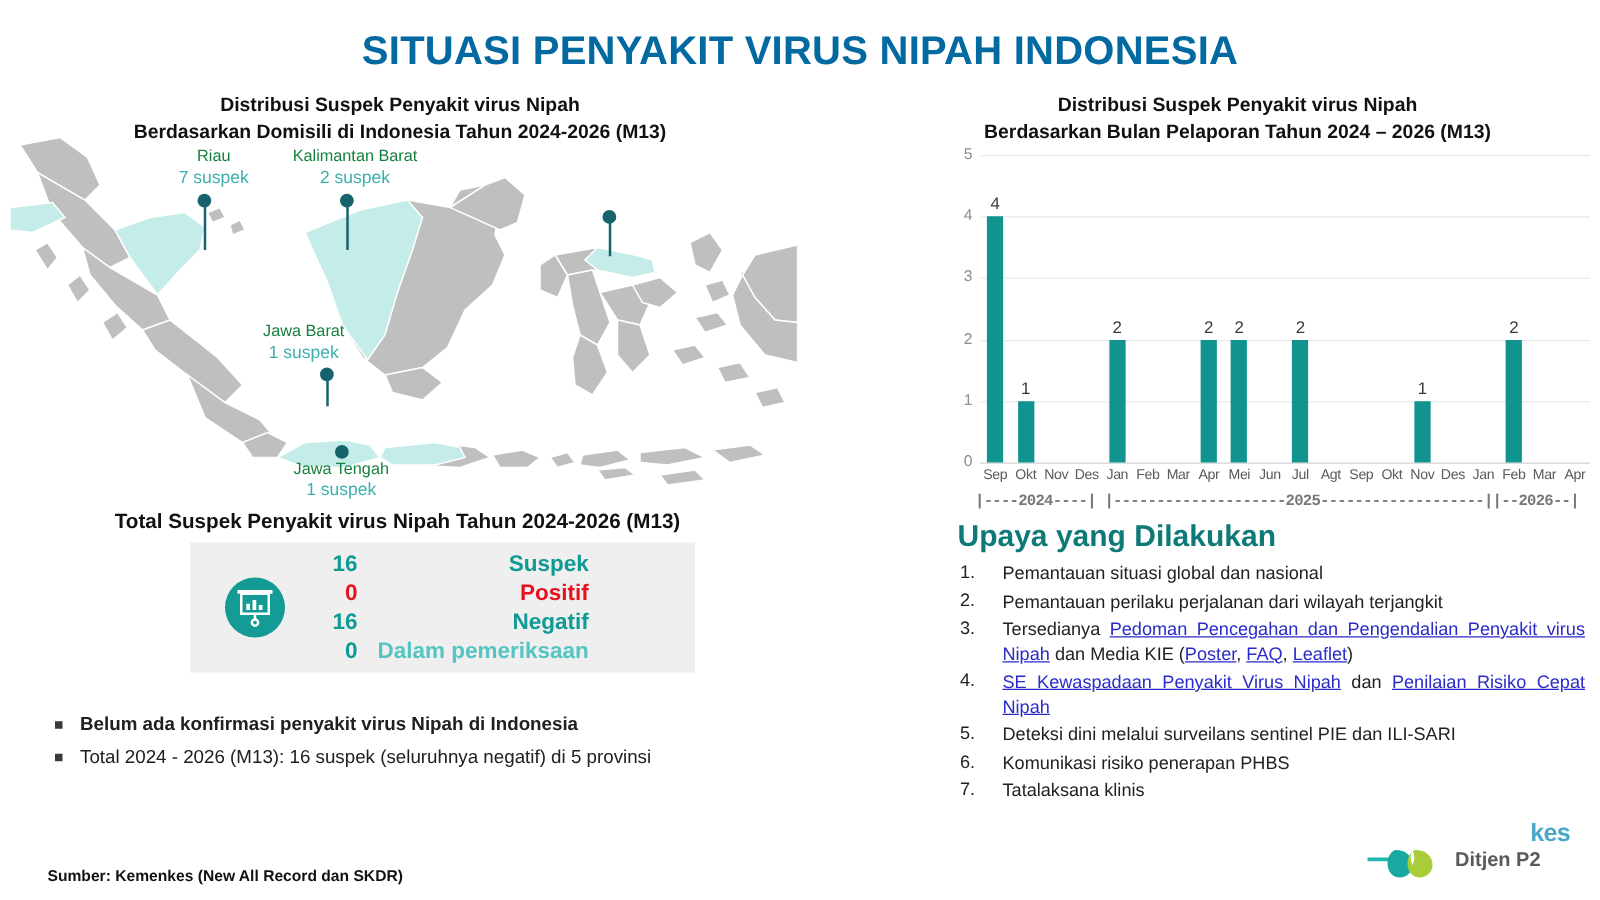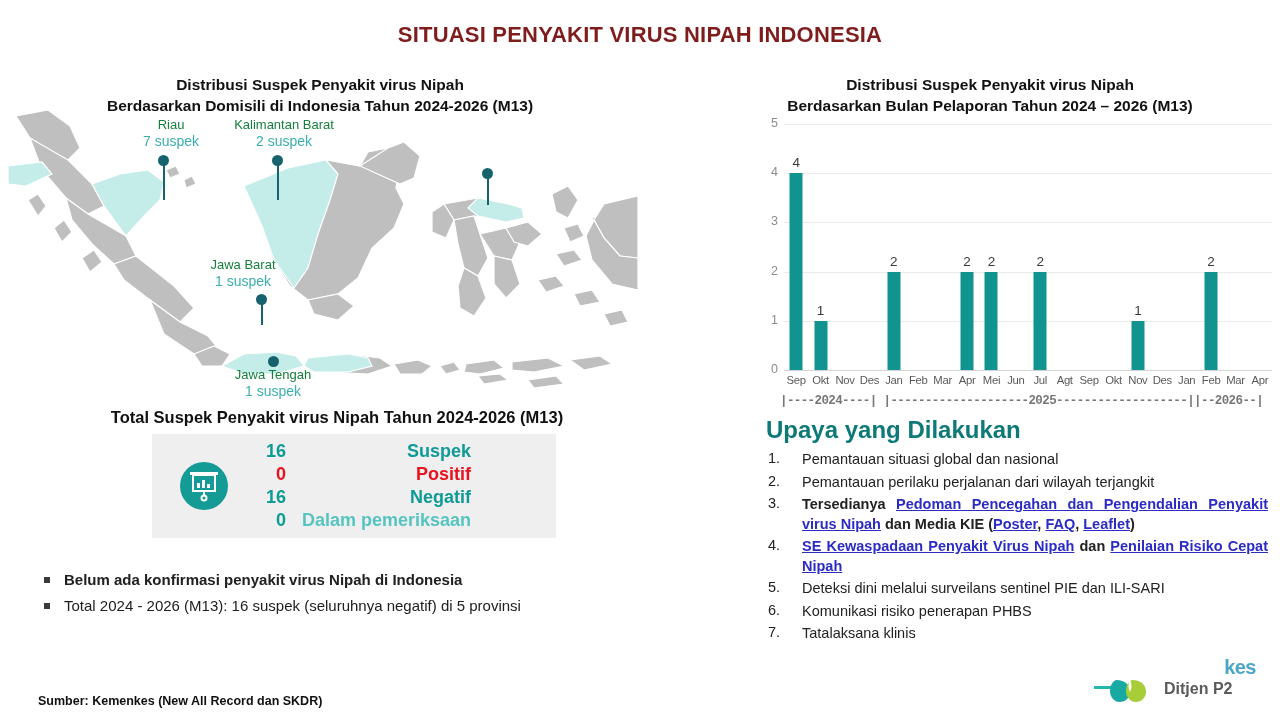--- a/index.html
+++ b/index.html
@@ -10,23 +10,23 @@
     color:#202020;
     position:relative;
     overflow:hidden;
   }
   .page { position:relative; width:1280px; height:720px; }
 
   
   .main-title {
     position:absolute; top:22px; left:0; width:1280px;
     text-align:center;
-    font-size:22px; font-weight:bold;
+    font-size:32px; font-weight:bold;
     letter-spacing:.2px;
-    color:#7f1d1d;
+    color:#0369a1;
   }
 
   
   .sub-title {
     position:absolute;
     text-align:center;
     font-size:15.5px; font-weight:bold; line-height:21px;
     color:#111;
   }
   #left-subtitle  { top:74px; left:20px;  width:600px; }
@@ -48,21 +48,21 @@
     width:11px; height:11px; border-radius:50%;
     background:#16636E; position:absolute; left:0; top:0;
   }
   .pin .stem {
     position:absolute; left:5px; top:5px;
     width:2px; background:#16636E;
   }
 
   
   #total-title {
-    position:absolute; top:408px; left:27px; width:620px;
+    position:absolute; top:408px; left:8px; width:620px;
     text-align:center; font-size:16.5px; font-weight:bold; color:#111;
   }
   .total-box {
     position:absolute; top:434px; left:152px;
     width:404px; height:104px;
     background:#EFEFEF;
     display:flex; align-items:center;
   }
   .total-icon {
     width:48px; height:48px; border-radius:50%;
@@ -125,21 +125,21 @@
   
   #upaya-title {
     position:absolute; top:416px; left:766px;
     font-size:24px; font-weight:bold; color:#0E7A78;
   }
   .upaya-list { position:absolute; top:450px; left:768px; width:500px; }
   .upaya-item { display:flex; margin-bottom:3px; }
   .upaya-num  { width:34px; flex:0 0 34px; font-size:14.5px; color:#222; }
   .upaya-txt  { font-size:14.5px; line-height:19.5px; color:#222; }
   .lnk { color:#2B2BC6; text-decoration:underline; }
-  .just { text-align:justify;font-weight:bold; }
+  .just { text-align:justify; }
 
   
   #source {
     position:absolute; left:38px; top:694px;
     font-size:12.5px; font-weight:bold; color:#111;
   }
   .logo { position:absolute; right:18px; bottom:12px; width:170px; height:52px; }
   .logo .kes {
     position:absolute; right:6px; top:0px;
     font-size:20px; font-weight:bold; color:#4BA7C9; letter-spacing:-0.5px;

